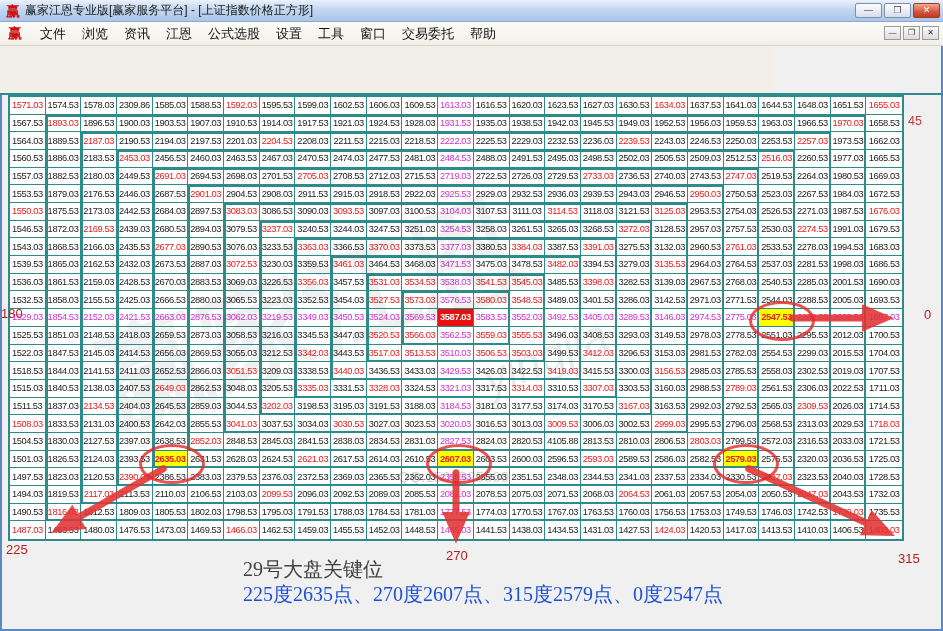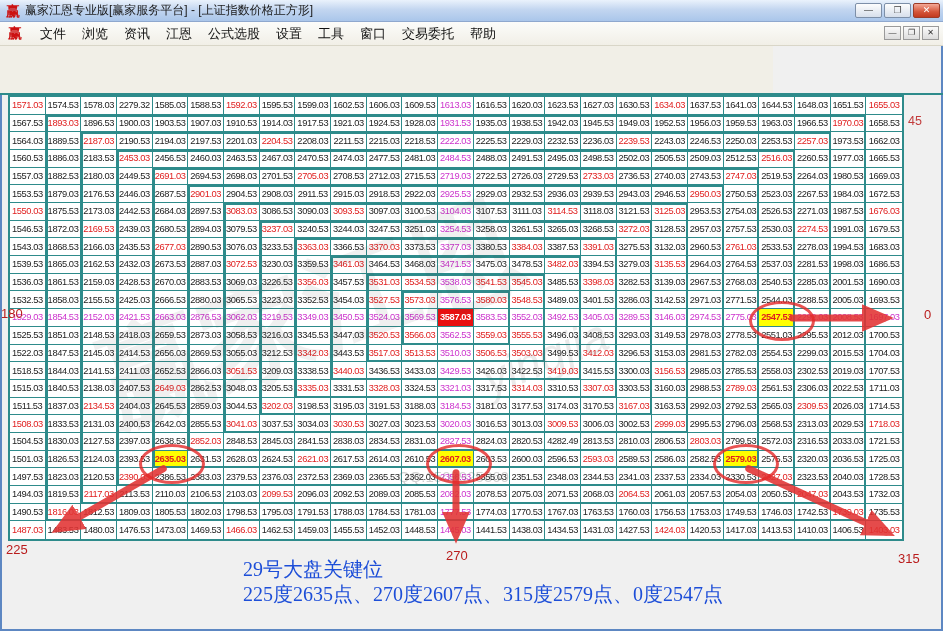--- a/index.html
+++ b/index.html
@@ -53,21 +53,21 @@
   .cell.cardinal{color:var(--c-card);}
   .cell.center{background:var(--c-center-bg);color:var(--c-center-tx);font-weight:bold;}
   .cell.key{background:var(--c-key-bg);color:var(--c-key-tx);font-weight:bold;}
   .ring{position:absolute;border:2px solid var(--c-border);box-sizing:border-box;pointer-events:none;}
   #topline{position:absolute;left:0;top:93px;width:943px;height:2px;background:var(--c-border);}
 
   
   .ellipse{position:absolute;border:3px solid rgba(228,40,40,.8);border-radius:50%;pointer-events:none;}
   #arrow-svg{position:absolute;left:0;top:0;pointer-events:none;}
   .grid-angle{position:absolute;color:#b91c1c;font-size:13px;}
-  #anno1{position:absolute;left:243px;top:556px;font-size:20px;color:#1d4ed8;font-family:"Liberation Serif",serif;}
+  #anno1{position:absolute;left:243px;top:556px;font-size:20px;color:#404040;font-family:"Liberation Serif",serif;}
   #anno2{position:absolute;left:243px;top:581px;font-size:20px;color:#1d4ed8;font-family:"Liberation Serif",serif;}
 
   
   .wm{position:absolute;color:rgba(60,60,60,.08);pointer-events:none;white-space:nowrap;}
   #wm-main{left:90px;top:240px;font-size:110px;font-weight:bold;transform:rotate(-20deg);}
   #wm-sub{left:480px;top:330px;font-size:46px;font-style:italic;transform:rotate(-22deg);color:rgba(80,80,80,.12);}
   #wm-qq{left:398px;top:468px;font-size:15px;color:rgba(90,90,90,.28);transform:none;}
 </style>
 </head>
 <body>
@@ -120,21 +120,21 @@
   <span class="tb-btn" id="btn-support">支撑位</span>
 </div>
 
 <div id="topline"></div>
 
 <div id="grid-wrap">
   <div id="grid">
       <div class="cell ray">1571.03</div>
       <div class="cell">1574.53</div>
       <div class="cell">1578.03</div>
-      <div class="cell">2279.32</div>
+      <div class="cell">2309.86</div>
       <div class="cell">1585.03</div>
       <div class="cell">1588.53</div>
       <div class="cell ray">1592.03</div>
       <div class="cell">1595.53</div>
       <div class="cell">1599.03</div>
       <div class="cell">1602.53</div>
       <div class="cell">1606.03</div>
       <div class="cell">1609.53</div>
       <div class="cell cardinal">1613.03</div>
       <div class="cell">1616.53</div>
@@ -607,21 +607,21 @@
       <div class="cell ray">2852.03</div>
       <div class="cell">2848.53</div>
       <div class="cell">2845.03</div>
       <div class="cell">2841.53</div>
       <div class="cell">2838.03</div>
       <div class="cell">2834.53</div>
       <div class="cell">2831.03</div>
       <div class="cell cardinal">2827.53</div>
       <div class="cell">2824.03</div>
       <div class="cell">2820.53</div>
-      <div class="cell">4282.49</div>
+      <div class="cell">4105.88</div>
       <div class="cell">2813.53</div>
       <div class="cell">2810.03</div>
       <div class="cell">2806.53</div>
       <div class="cell ray">2803.03</div>
       <div class="cell">2799.53</div>
       <div class="cell">2572.03</div>
       <div class="cell">2316.53</div>
       <div class="cell">2033.03</div>
       <div class="cell lastcol">1721.53</div>
       <div class="cell">1501.03</div>

